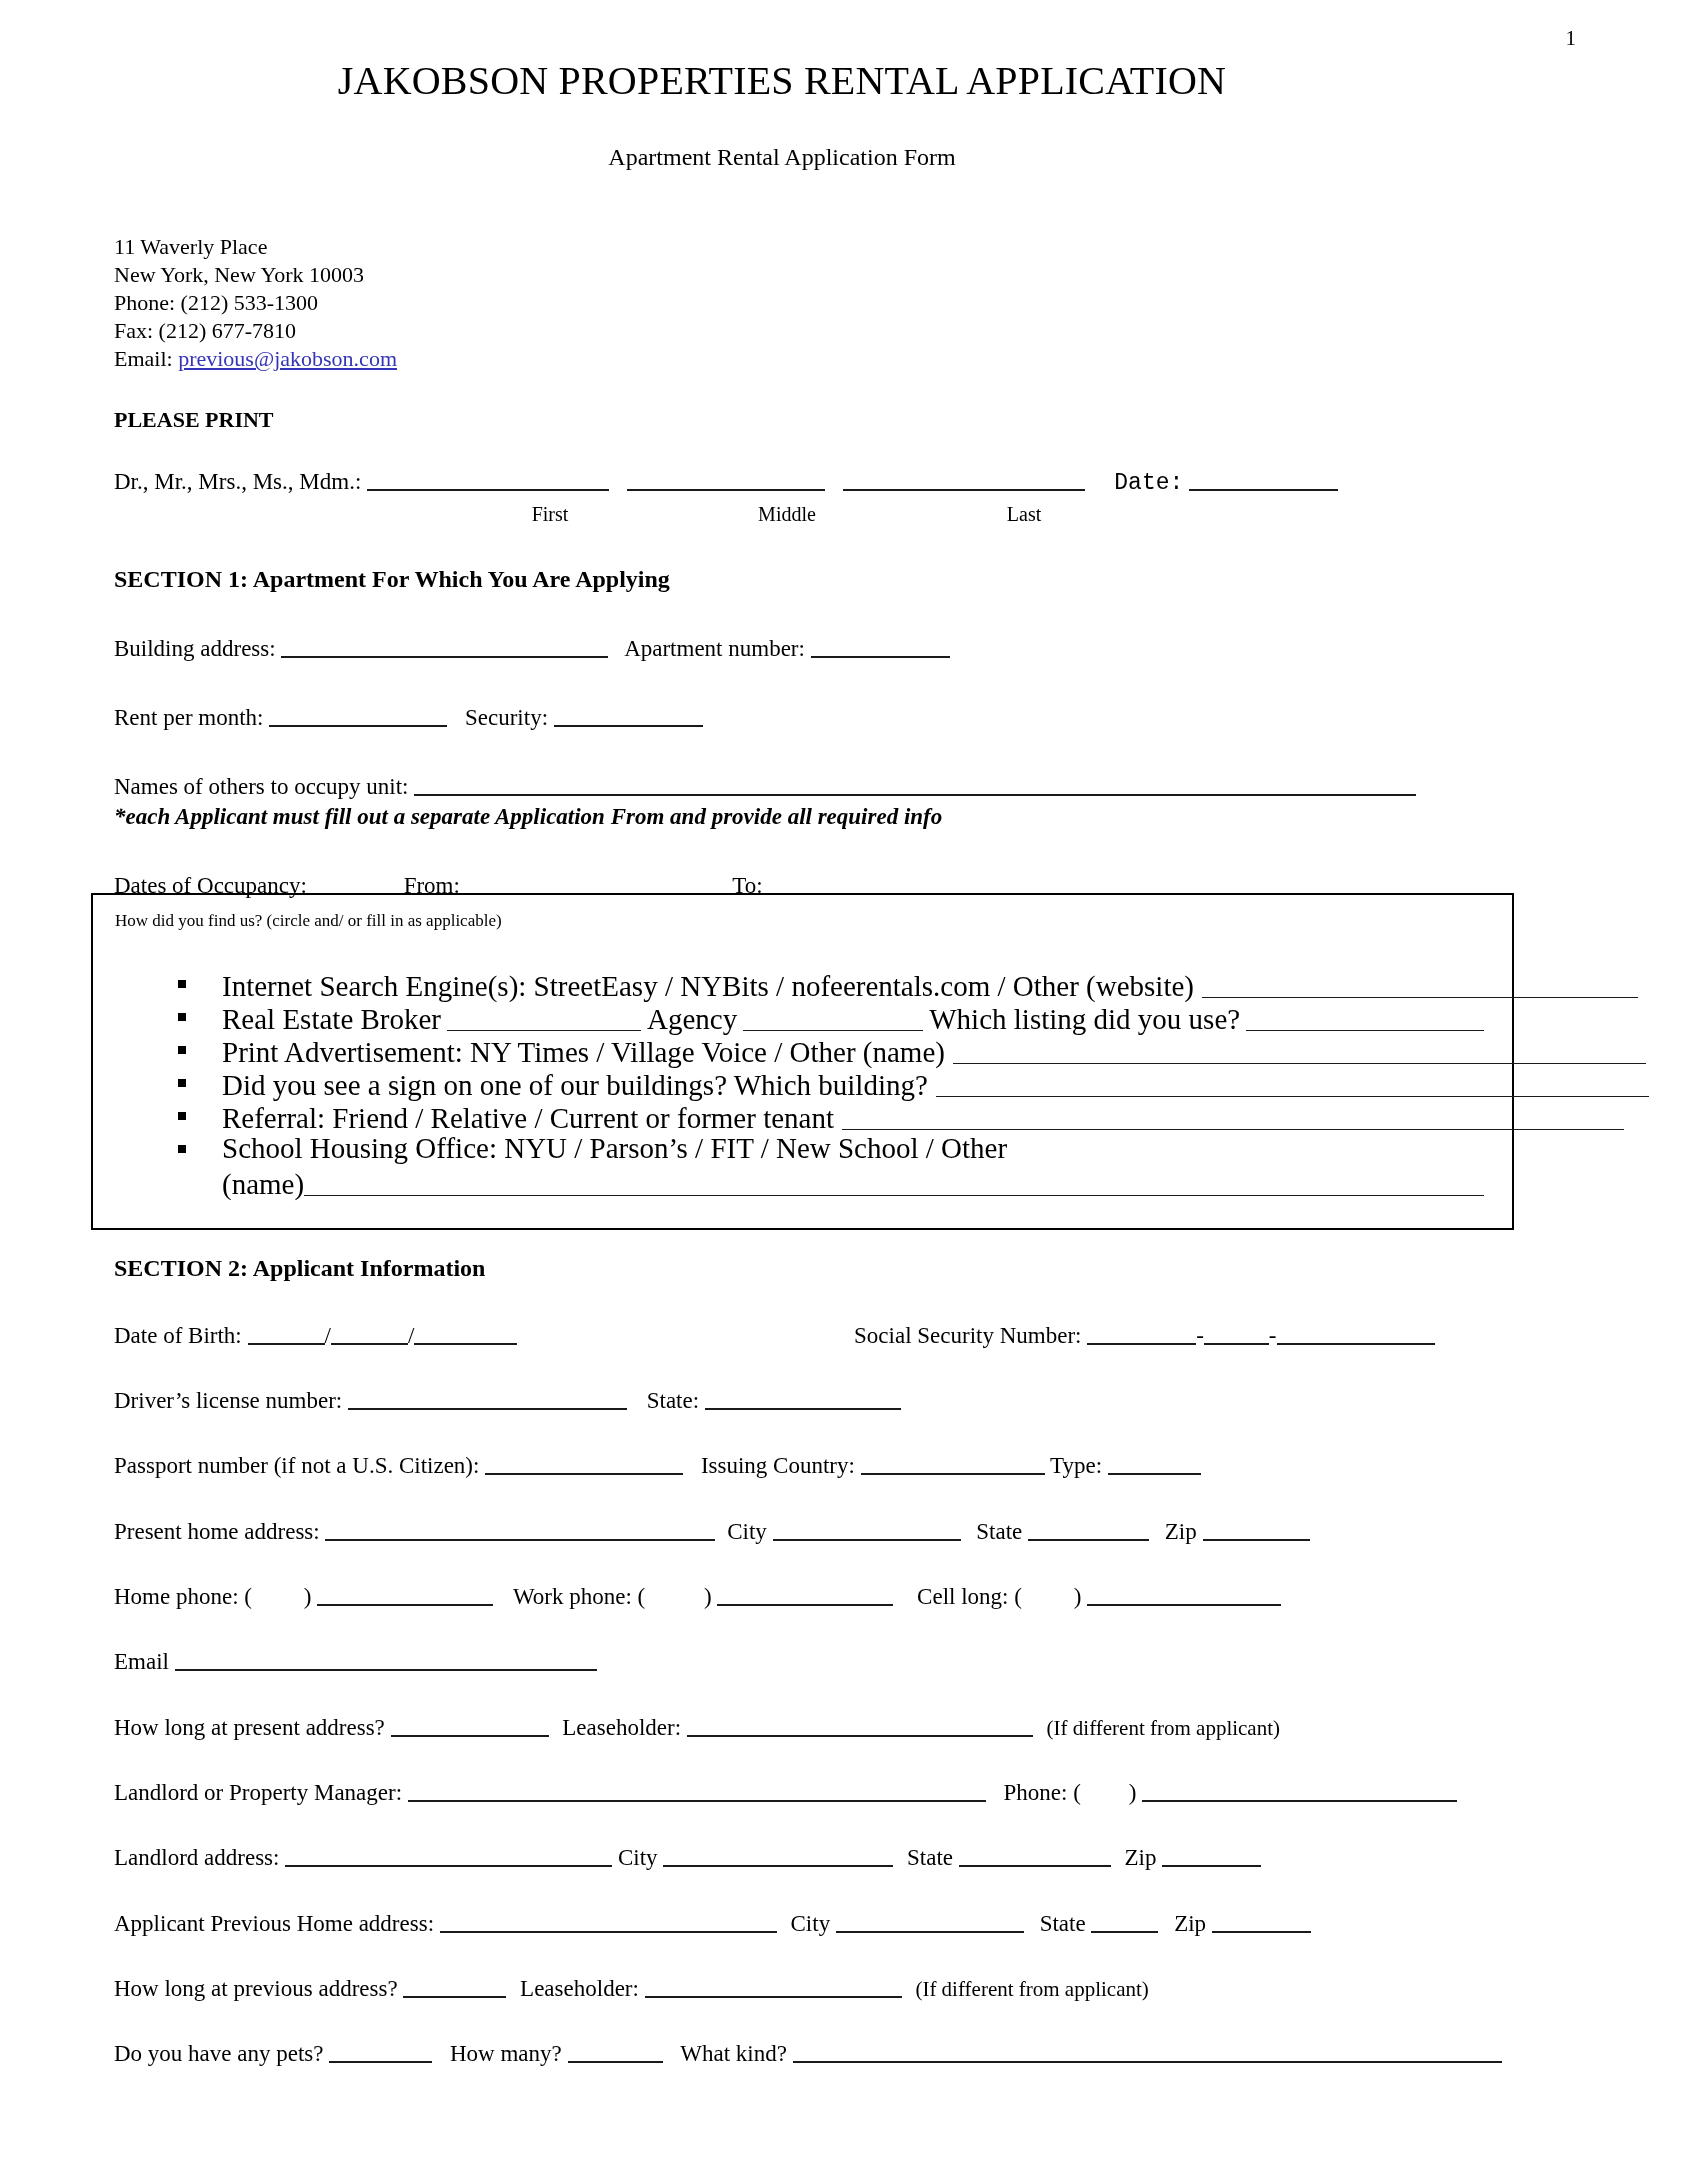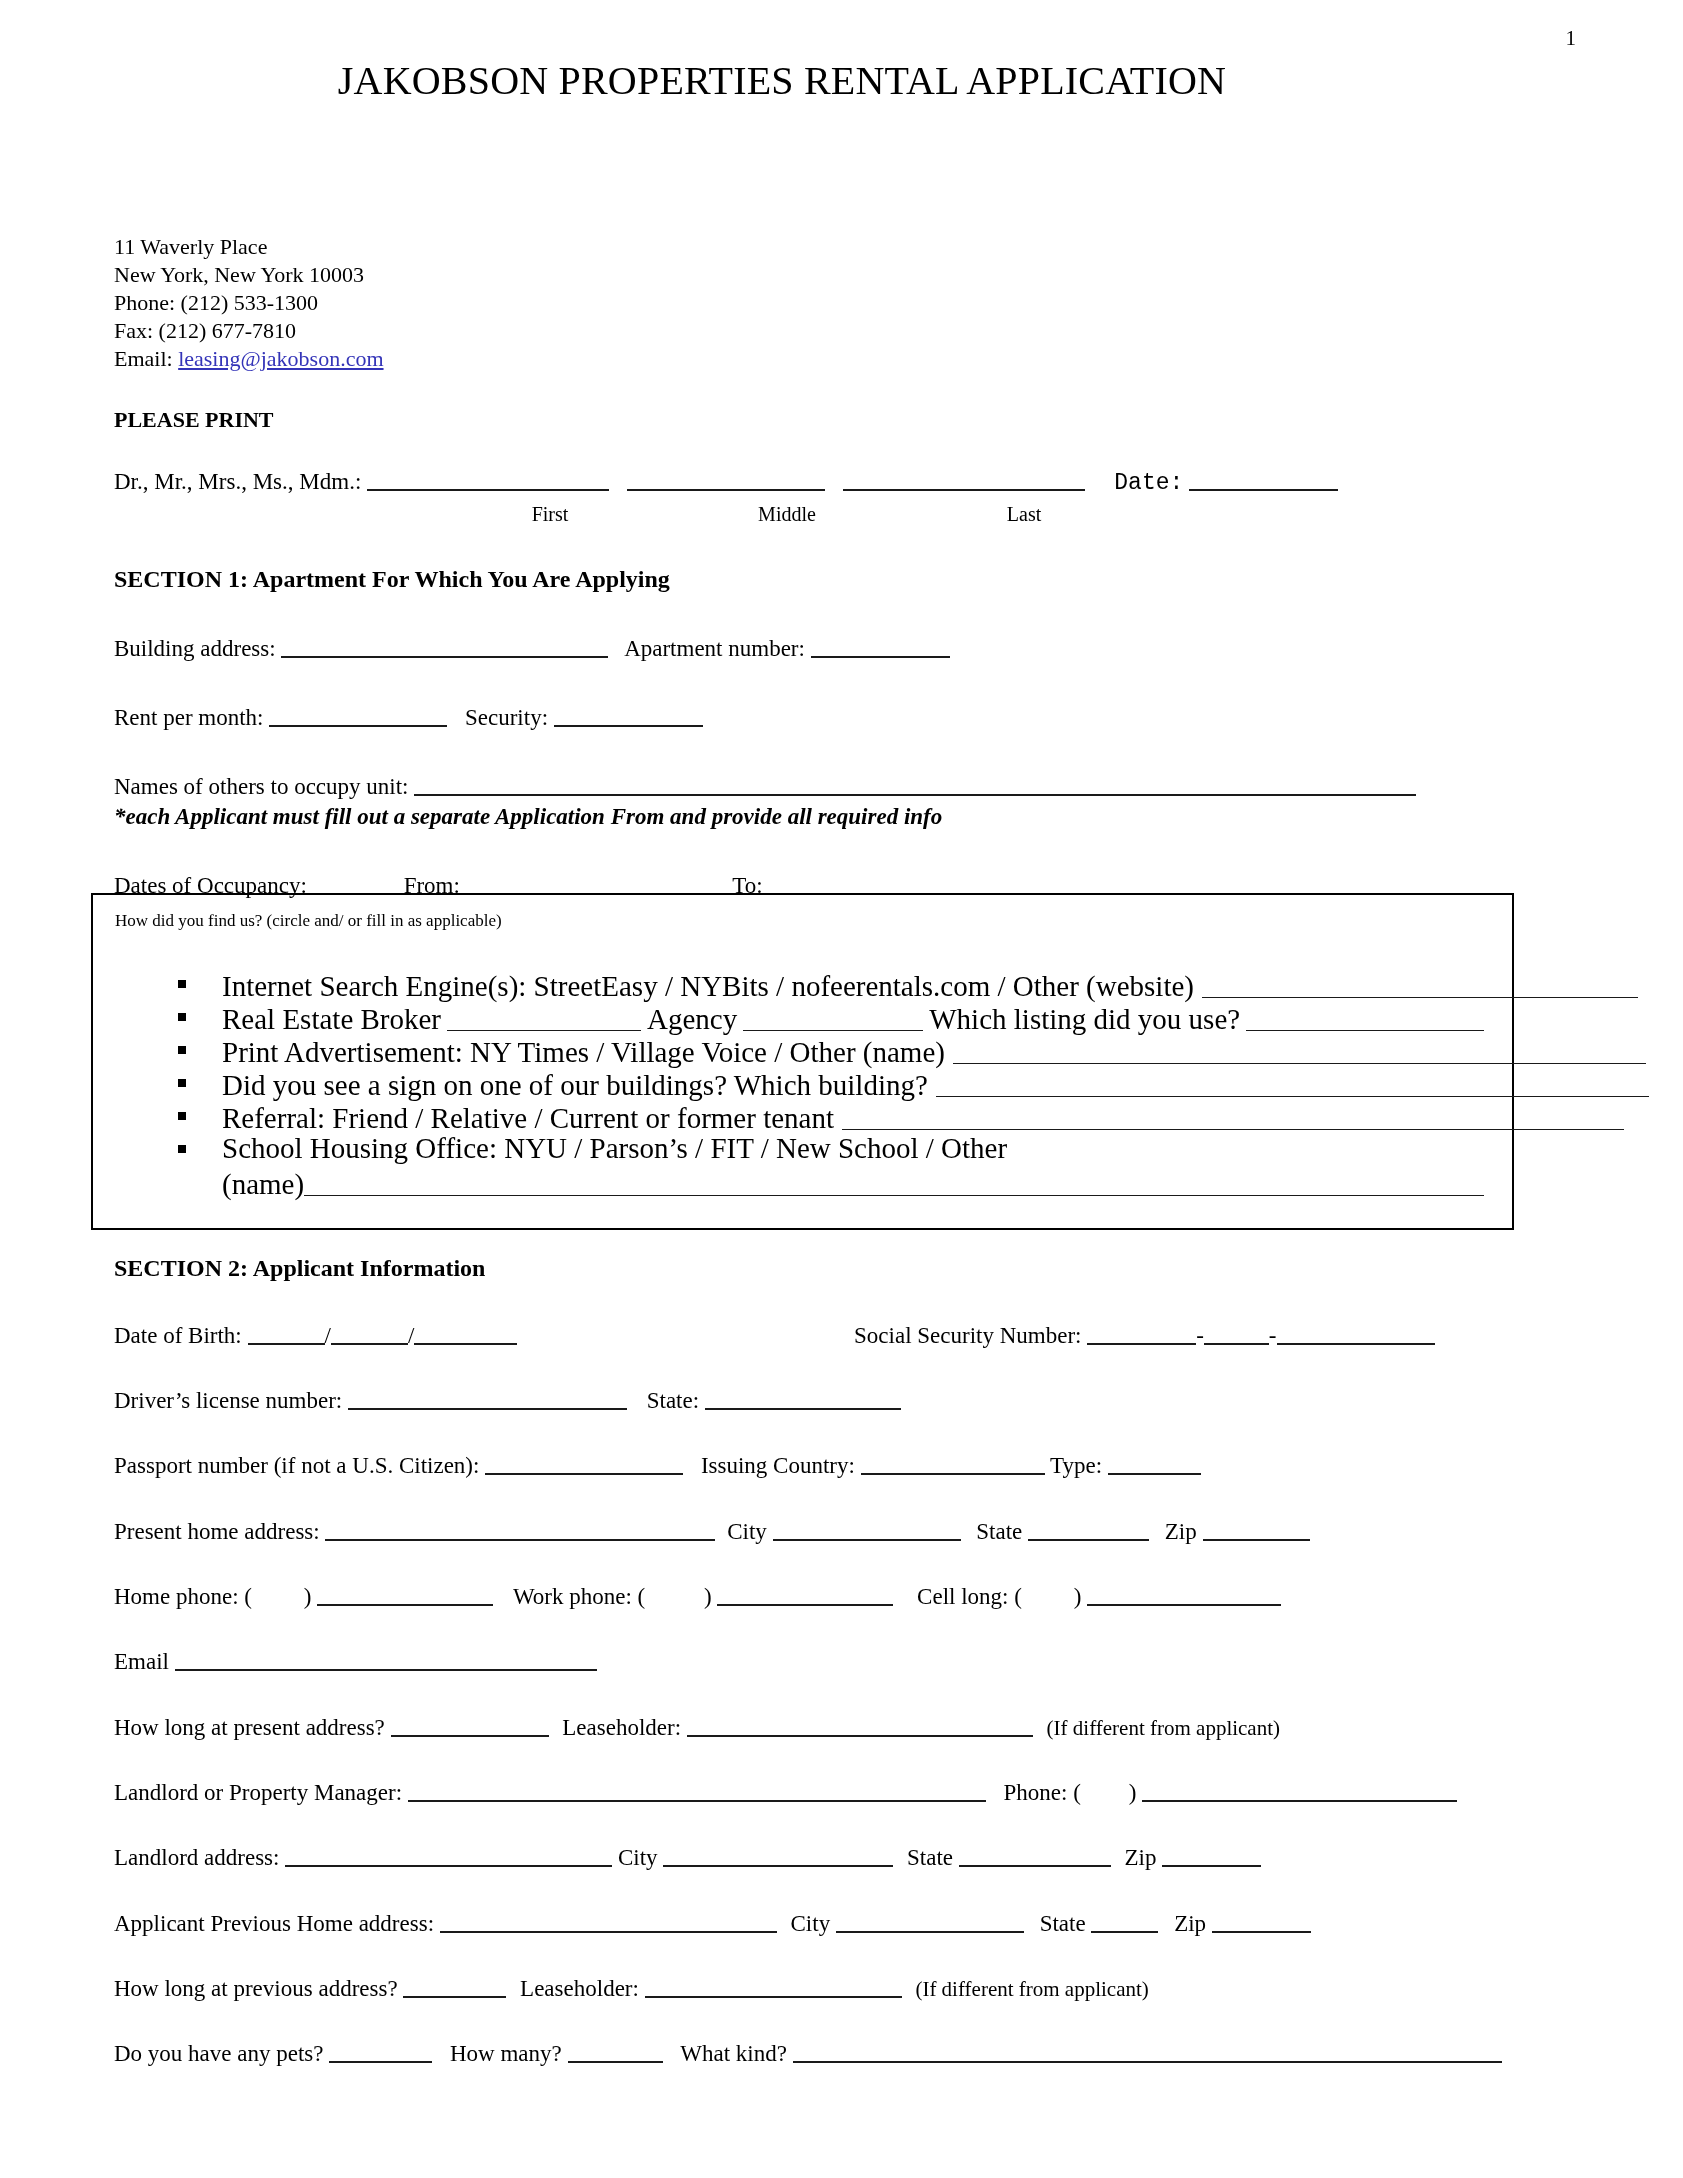--- a/index.html
+++ b/index.html
@@ -172,27 +172,28 @@
   }
 </style>
 </head>
 <body>
 
 <div class="page">
 
   <div class="page-number">1</div>
 
   <div class="doc-title">JAKOBSON PROPERTIES RENTAL APPLICATION</div>
+  <div class="doc-subtitle">Apartment Rental Application Form</div>
 
   <div class="addr-block">
     <div>11 Waverly Place</div>
     <div>New York, New York 10003</div>
     <div>Phone: (212) 533-1300</div>
     <div>Fax: (212) 677-7810</div>
-    <div><span>Email: </span><a class="email-link" href="#">leasing@jakobson.com</a></div>
+    <div><span>Email: </span><a class="email-link" href="#">previous@jakobson.com</a></div>
   </div>
 
   <div class="please-print">PLEASE PRINT</div>
 
   <div class="row" style="top:465px;">
     <span>Dr., Mr., Mrs., Ms., Mdm.:</span>
     <span class="u" style="width:242px;"></span>
     <span class="u" style="width:198px; margin-left:12px;"></span>
     <span class="u" style="width:242px; margin-left:12px;"></span>
     <span style="margin-left:24px;font-family:Liberation Mono, monospace;">Date:</span>

